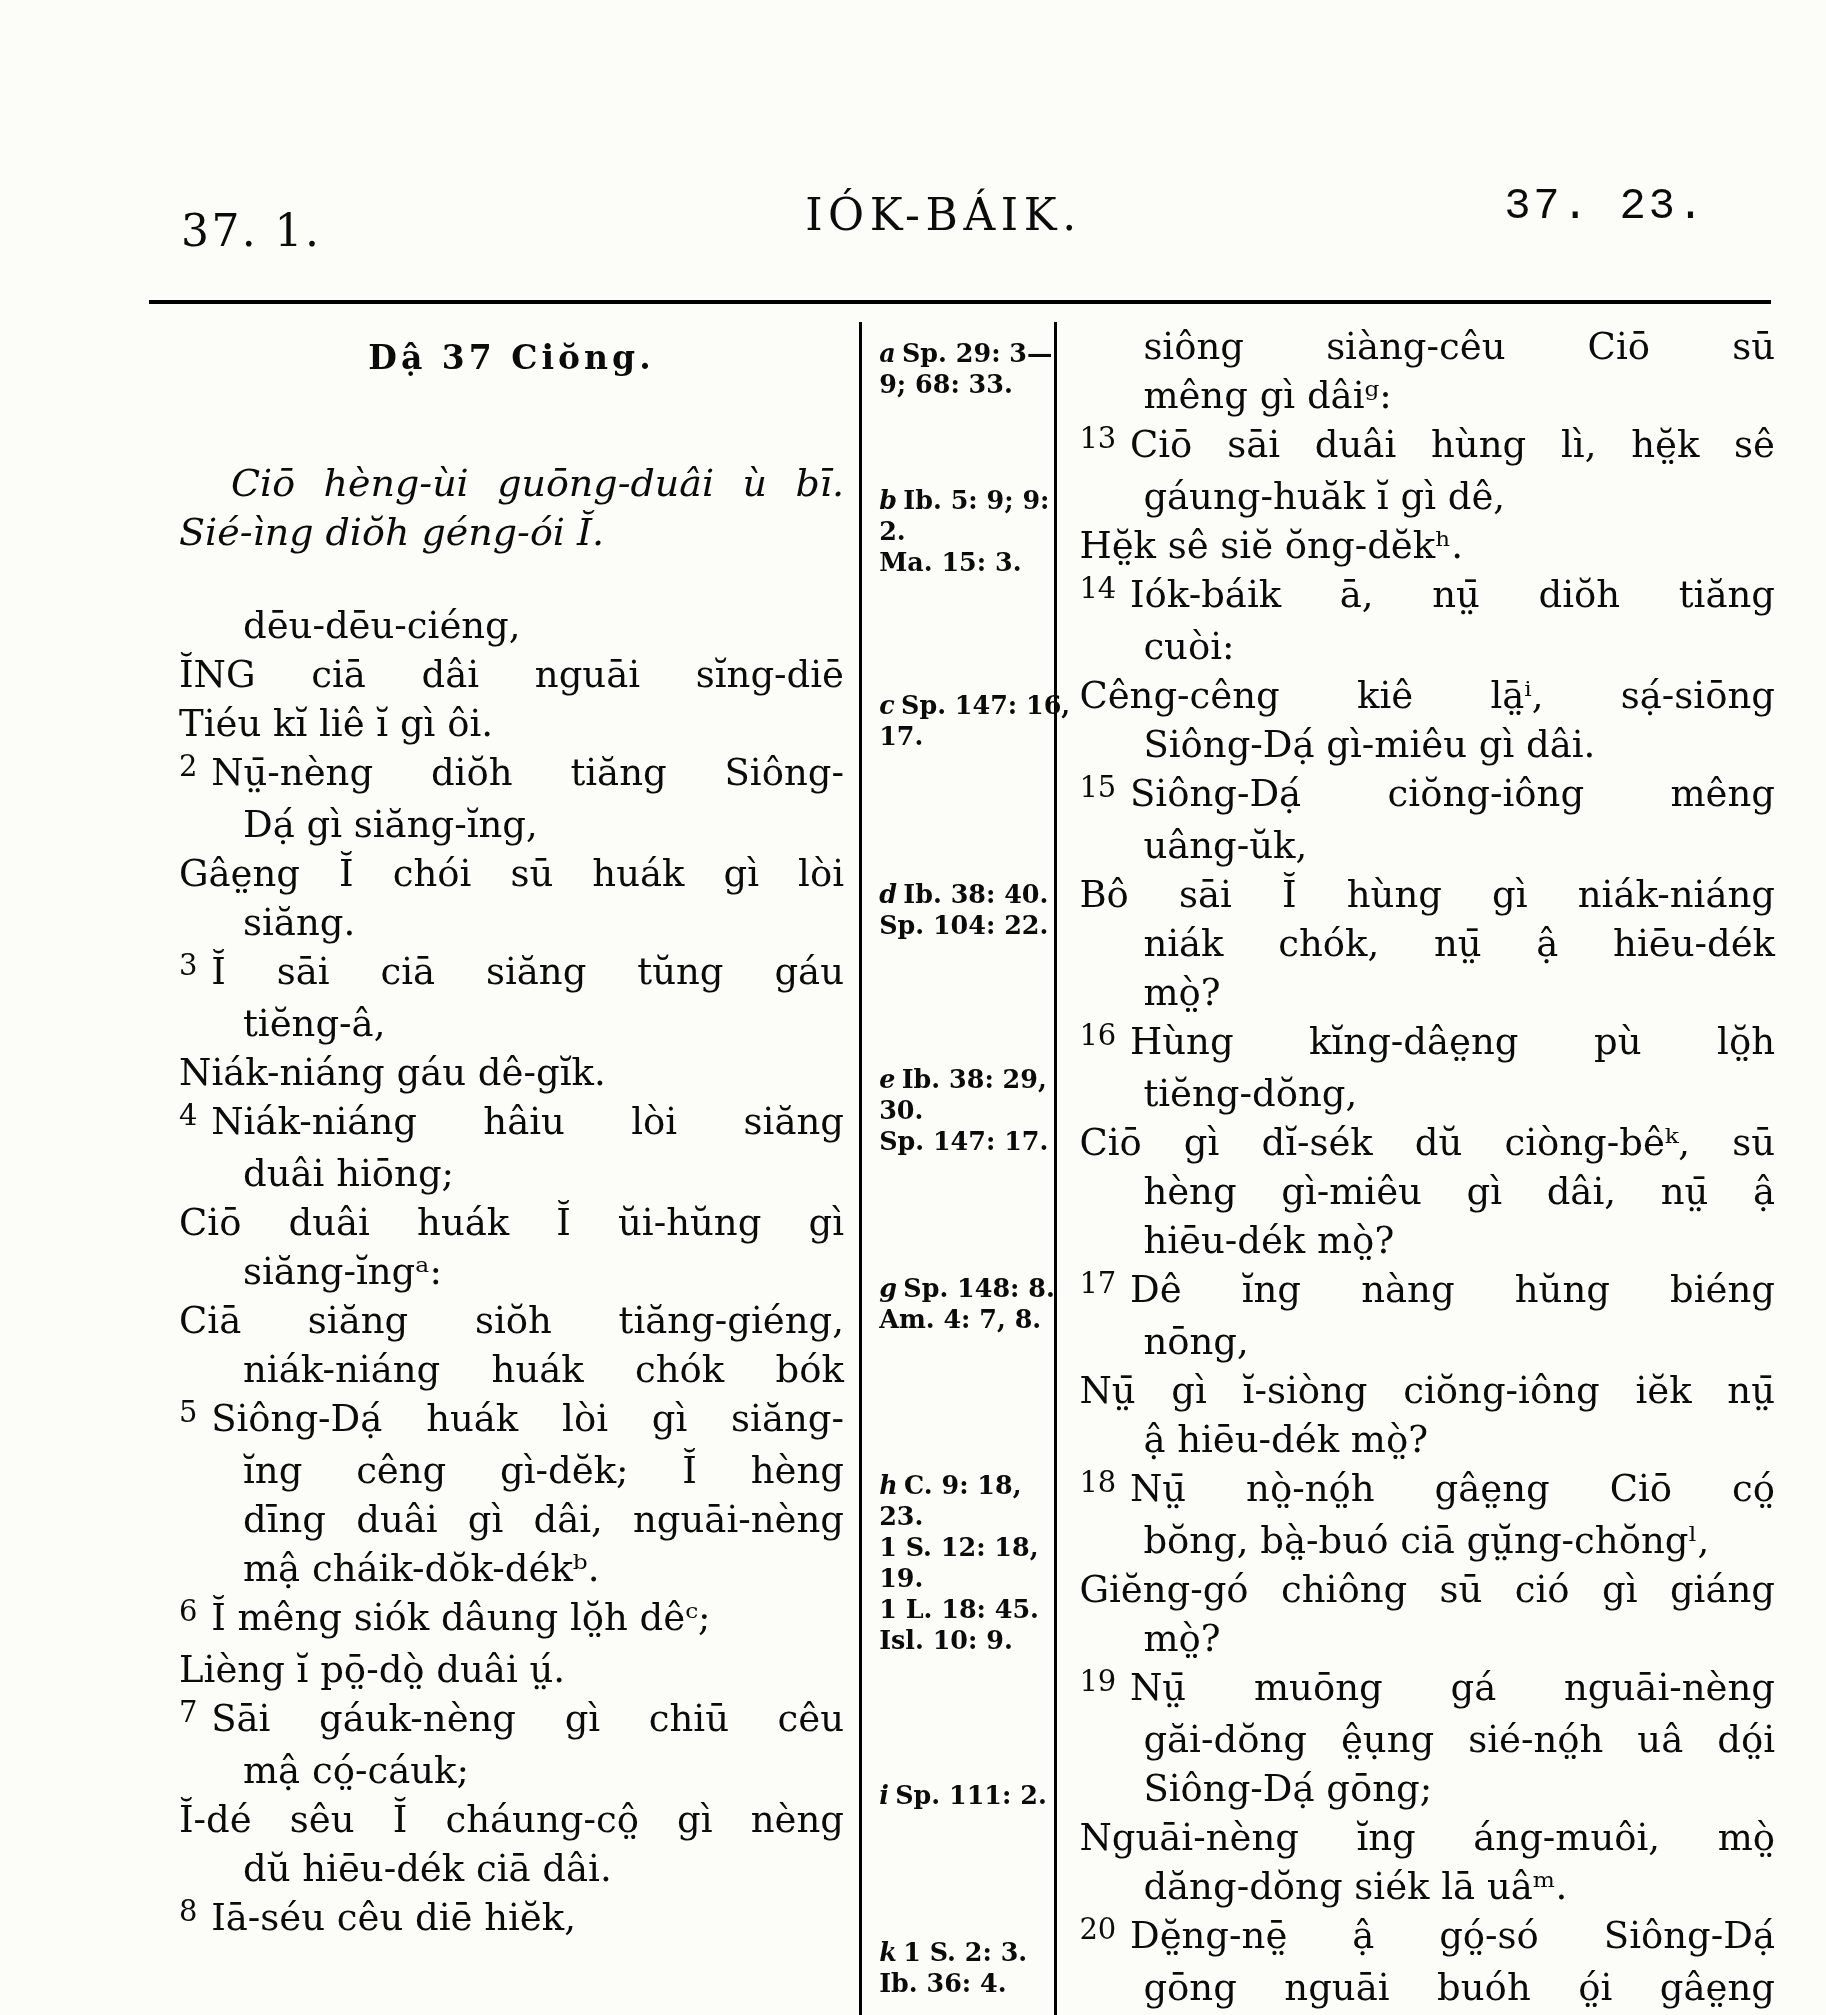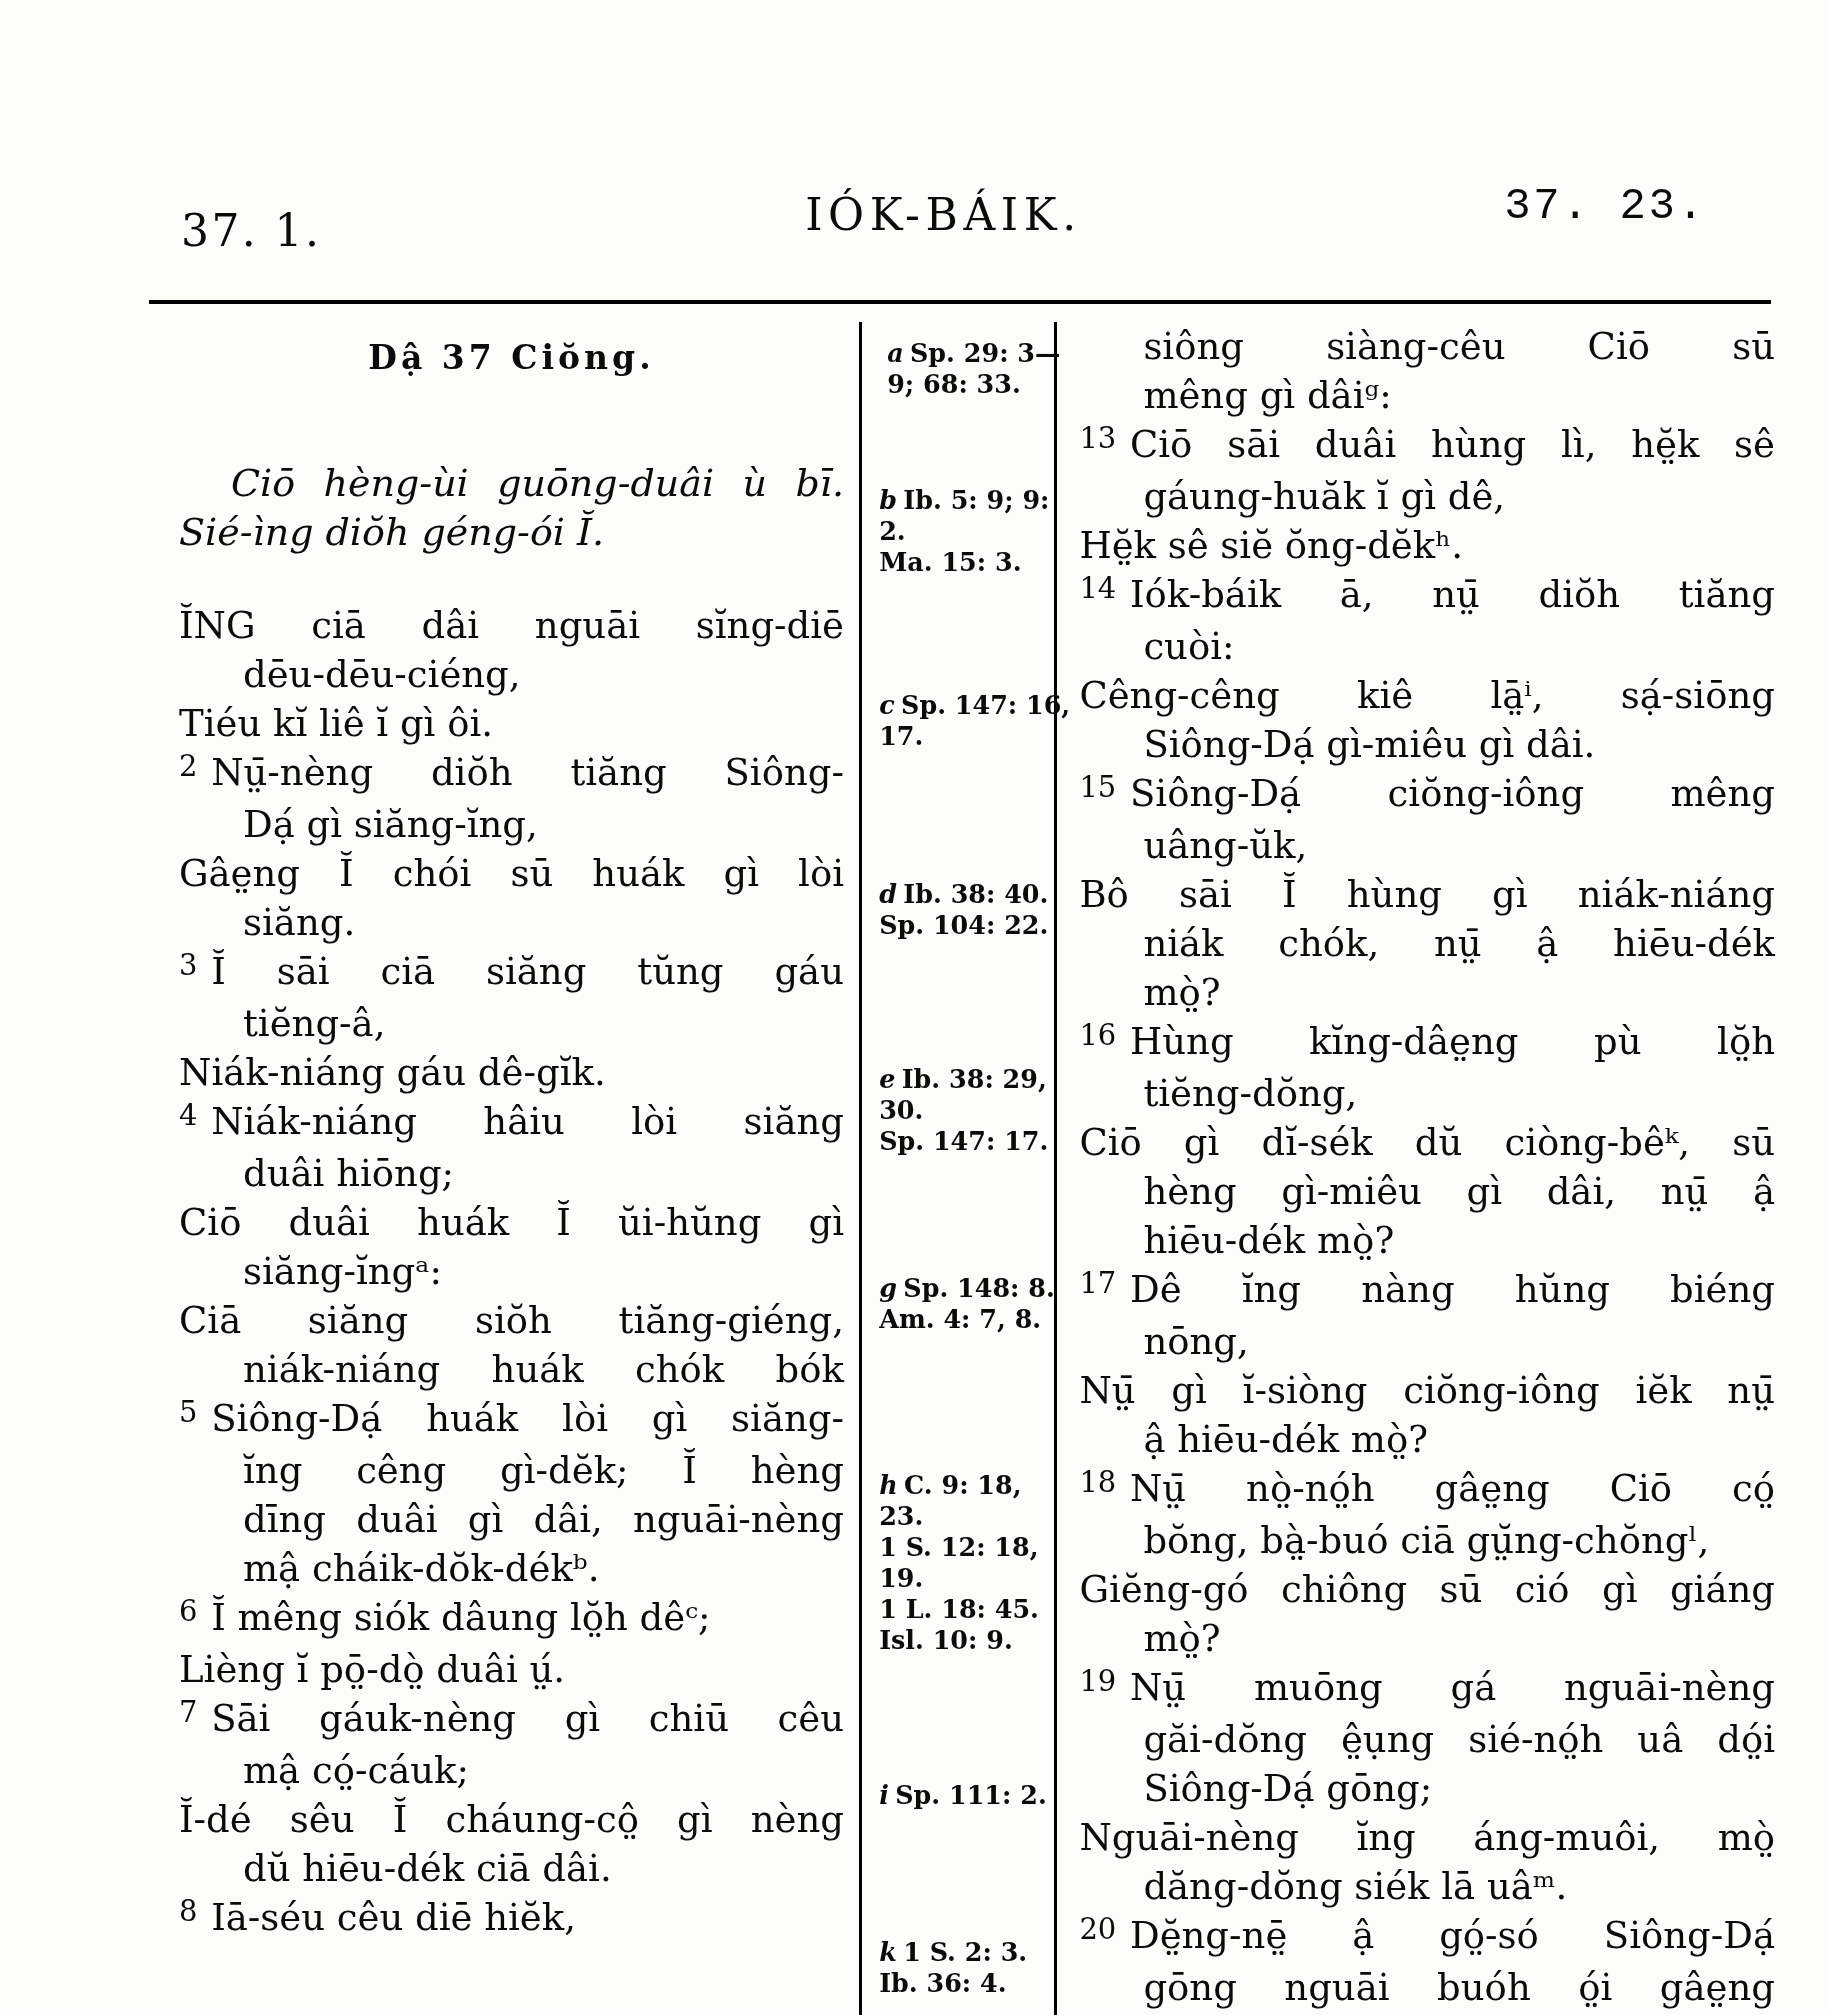--- a/index.html
+++ b/index.html
@@ -54,21 +54,21 @@
   }
   .summary { margin-top: 82px; font-style: italic; }
   .summary .line { font-size: 38px; }
   .summary .line.ind { padding-left: 52px; }
   .verses-left { margin-top: 44px; }
 
   
   .ref { font-size: 25.4px; font-weight: 700; line-height: 31px; }
   .refline { white-space: nowrap; }
   .lbl { font-style: italic; margin-right: 6.4px; }
-  .ref:nth-of-type(1) { margin-top: 12px; margin-left: 8px; }
+  .ref:nth-of-type(1) { margin-top: 12px; }
   .ref:nth-of-type(2) { margin-top: 85px; }
   .ref:nth-of-type(3) { margin-top: 112px; }
   .ref:nth-of-type(4) { margin-top: 127px; }
   .ref:nth-of-type(5) { margin-top: 123px; }
   .ref:nth-of-type(6) { margin-top: 116px; }
   .ref:nth-of-type(7) { margin-top: 135px; }
   .ref:nth-of-type(8) { margin-top: 124px; }
   .ref:nth-of-type(9) { margin-top: 126px; }
   .ref:nth-of-type(10){ margin-top: 119px; }
   .ref:nth-of-type(11){ margin-top: 103px; }
@@ -91,22 +91,22 @@
 
   <div class="columns">
 
     <div class="col-left">
       <div class="chapter-heading">Dậ 37 Ciŏng.</div>
       <div class="summary">
           <div class="line ind j"><span>Ciō hèng-ùi guōng-duâi ù bī.</span></div>
           <div class="line"><span>Sié-ìng diŏh géng-ói Ĭ.</span></div>
         </div>
       <div class="verses-left">
+          <div class="line ind"><span>dēu-dēu-ciéng,</span></div>
           <div class="line j"><span>ĬNG ciā dâi nguāi sĭng-diē</span></div>
-          <div class="line ind"><span>dēu-dēu-ciéng,</span></div>
           <div class="line"><span>Tiéu kĭ liê ĭ gì ôi.</span></div>
           <div class="line j"><span class="vn">2</span><span>Nṳ̄-nèng diŏh tiăng Siông-</span></div>
           <div class="line ind"><span>Dạ́ gì siăng-ĭng,</span></div>
           <div class="line j"><span>Gâe̤ng Ĭ chói sū huák gì lòi</span></div>
           <div class="line ind"><span>siăng.</span></div>
           <div class="line j"><span class="vn">3</span><span>Ĭ sāi ciā siăng tŭng gáu</span></div>
           <div class="line ind"><span>tiĕng-â,</span></div>
           <div class="line"><span>Niák-niáng gáu dê-gĭk.</span></div>
           <div class="line j"><span class="vn">4</span><span>Niák-niáng hâiu lòi siăng</span></div>
           <div class="line ind"><span>duâi hiōng;</span></div>

